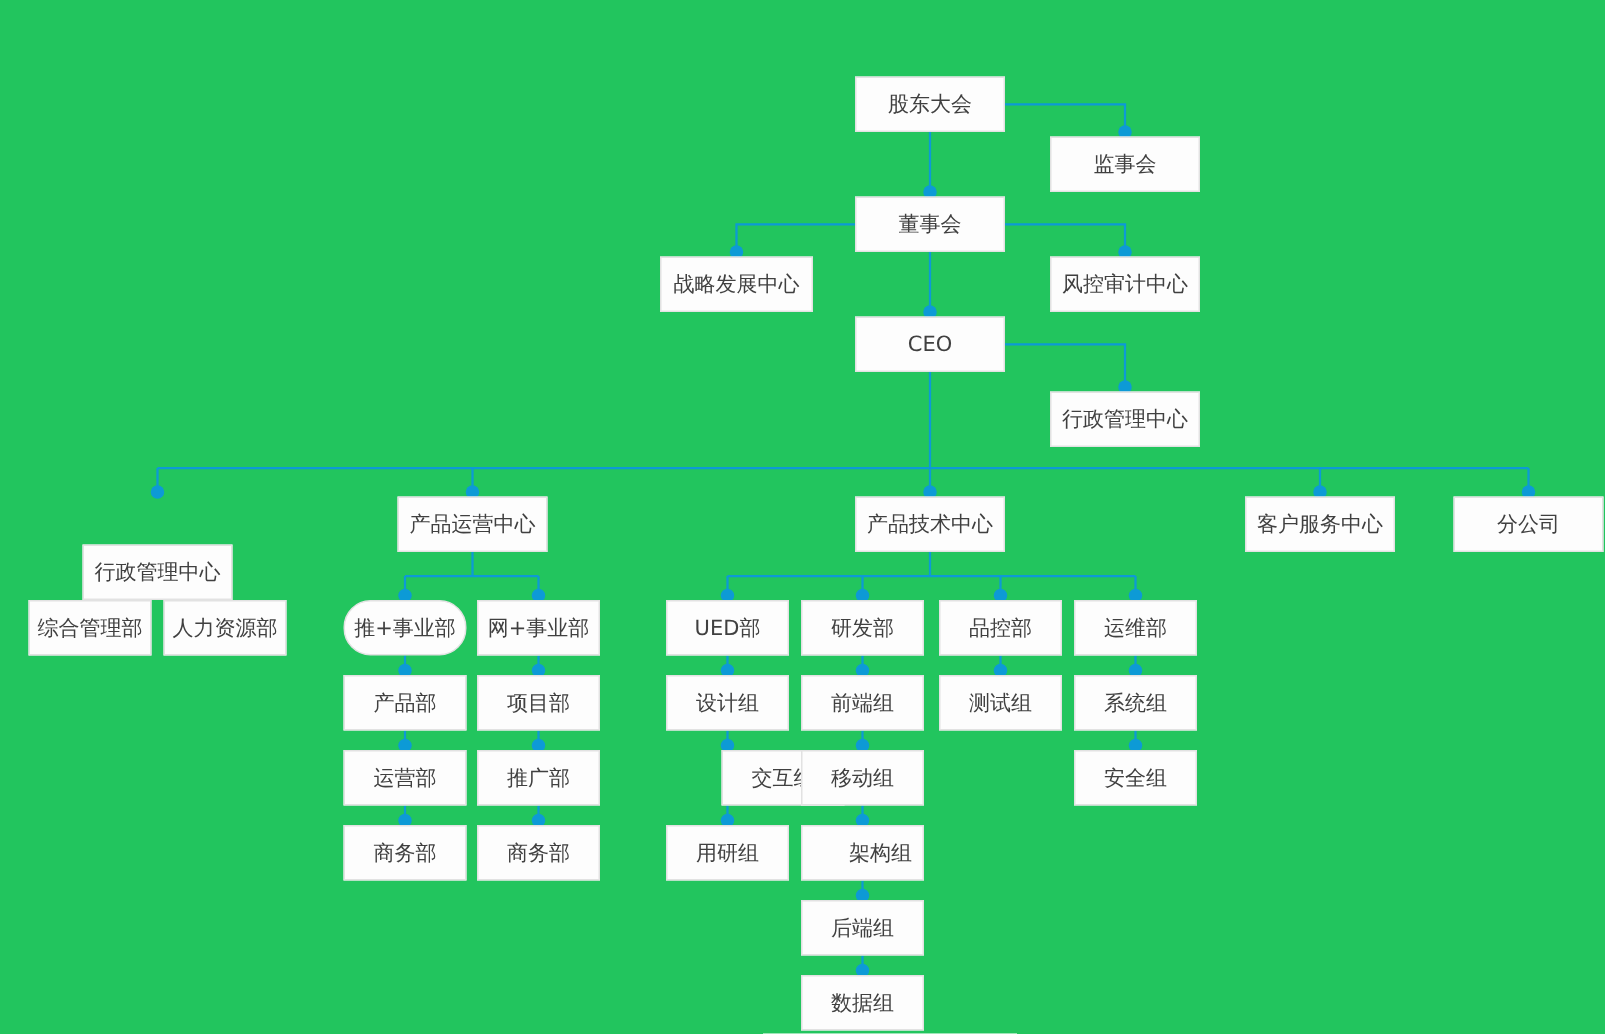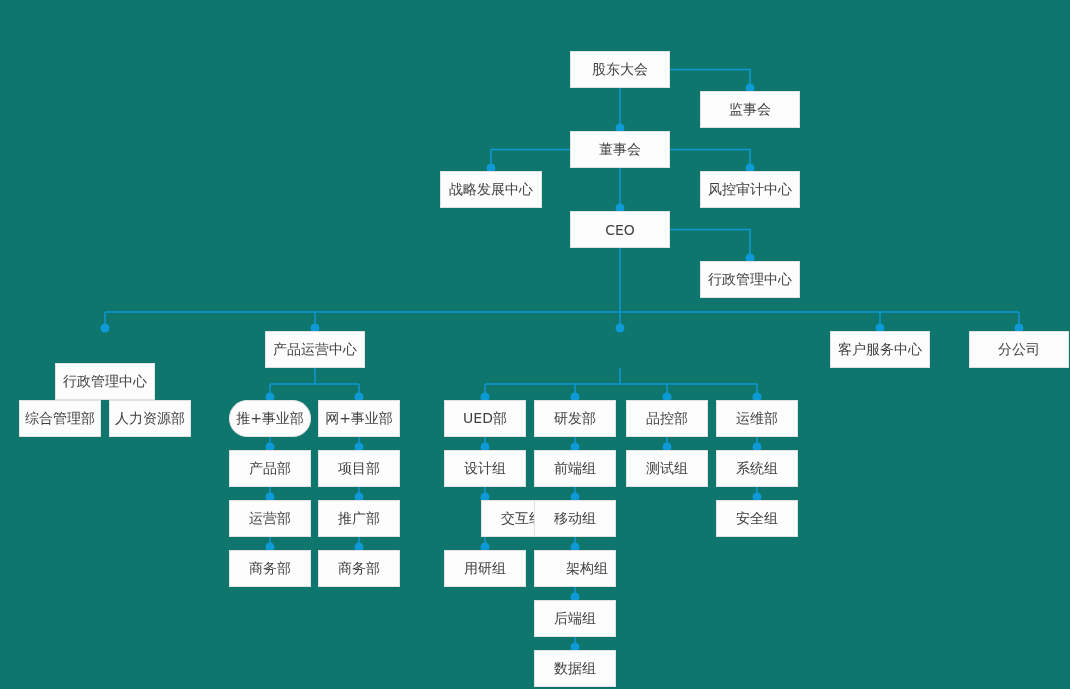--- a/index.html
+++ b/index.html
@@ -5,21 +5,21 @@
   html, body {
     margin: 0;
     padding: 0;
     background: #ffffff;
     font-family: "DejaVu Sans", "Liberation Sans", sans-serif;
   }
   #chart {
     position: relative;
     width: 1070px;
     height: 689px;
-    background: #0f766e;
+    background: #22c55e;
     overflow: hidden;
     --line-color: #0d9ad6;
     --dot-color: #0d9ad6;
     --box-bg: #fdfdfd;
     --box-border: #e2e2e2;
     --text-color: #404040;
   }
   #connector-svg {
     position: absolute;
     left: 0;
@@ -129,20 +129,21 @@
     </svg>
 <div class="node" style="left: 570px; top: 51px; width: 100px; height: 37px;">股东大会</div>
     <div class="node" style="left: 700px; top: 91px; width: 100px; height: 37px;">监事会</div>
     <div class="node" style="left: 570px; top: 131px; width: 100px; height: 37px;">董事会</div>
     <div class="node" style="left: 440px; top: 171px; width: 102px; height: 37px;">战略发展中心</div>
     <div class="node" style="left: 700px; top: 171px; width: 100px; height: 37px;">风控审计中心</div>
     <div class="node" style="left: 570px; top: 211px; width: 100px; height: 37px;">CEO</div>
     <div class="node" style="left: 700px; top: 261px; width: 100px; height: 37px;">行政管理中心</div>
     <div class="node" style="left: 55px; top: 331px; width: 100px; height: 37px; margin-top: 32px;">行政管理中心</div>
     <div class="node" style="left: 265px; top: 331px; width: 100px; height: 37px;">产品运营中心</div>
+    <div class="node" style="left: 570px; top: 331px; width: 100px; height: 37px;">产品技术中心</div>
     <div class="node" style="left: 830px; top: 331px; width: 100px; height: 37px;">客户服务中心</div>
     <div class="node" style="left: 969px; top: 331px; width: 100px; height: 37px;">分公司</div>
     <div class="node" style="left: 19px; top: 400px; width: 82px; height: 37px;">综合管理部</div>
     <div class="node" style="left: 109px; top: 400px; width: 82px; height: 37px;">人力资源部</div>
     <div class="node" style="left: 229px; top: 400px; width: 82px; height: 37px; border-radius: 18px;">推+事业部</div>
     <div class="node" style="left: 229px; top: 450px; width: 82px; height: 37px;">产品部</div>
     <div class="node" style="left: 229px; top: 500px; width: 82px; height: 37px;">运营部</div>
     <div class="node" style="left: 229px; top: 550px; width: 82px; height: 37px;">商务部</div>
     <div class="node" style="left: 318px; top: 400px; width: 82px; height: 37px;">网+事业部</div>
     <div class="node" style="left: 318px; top: 450px; width: 82px; height: 37px;">项目部</div>

